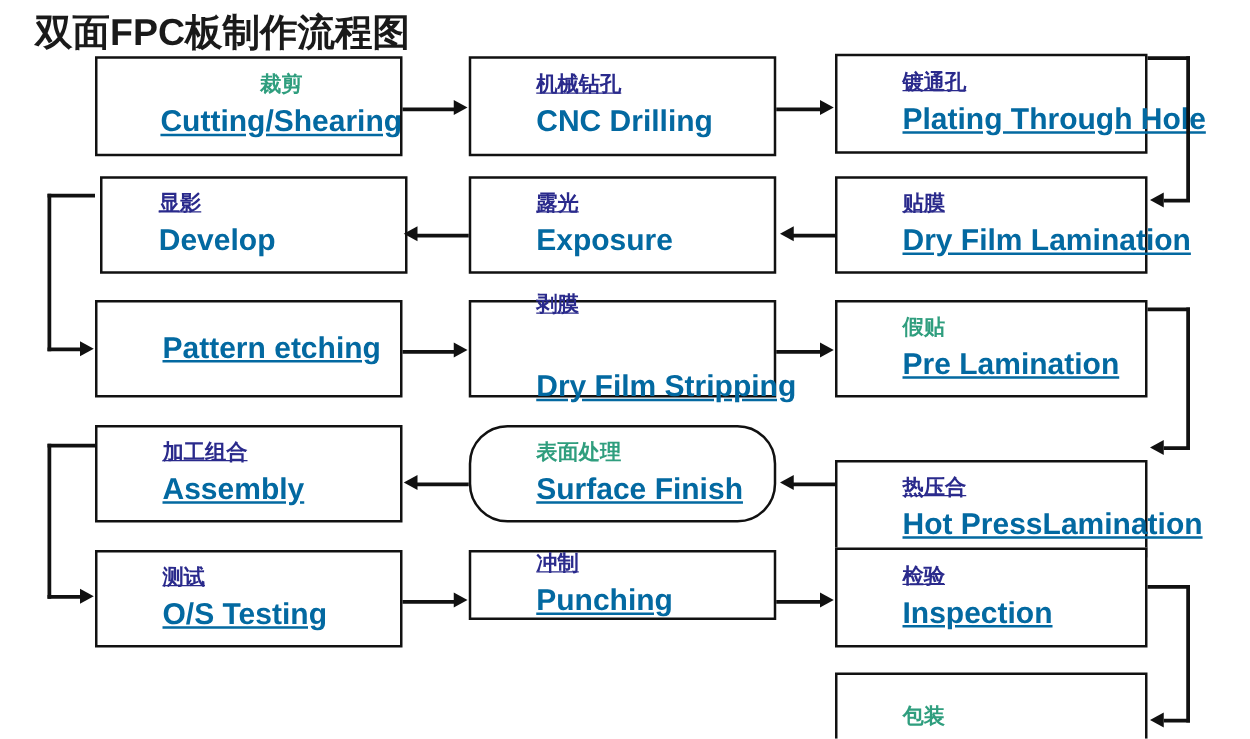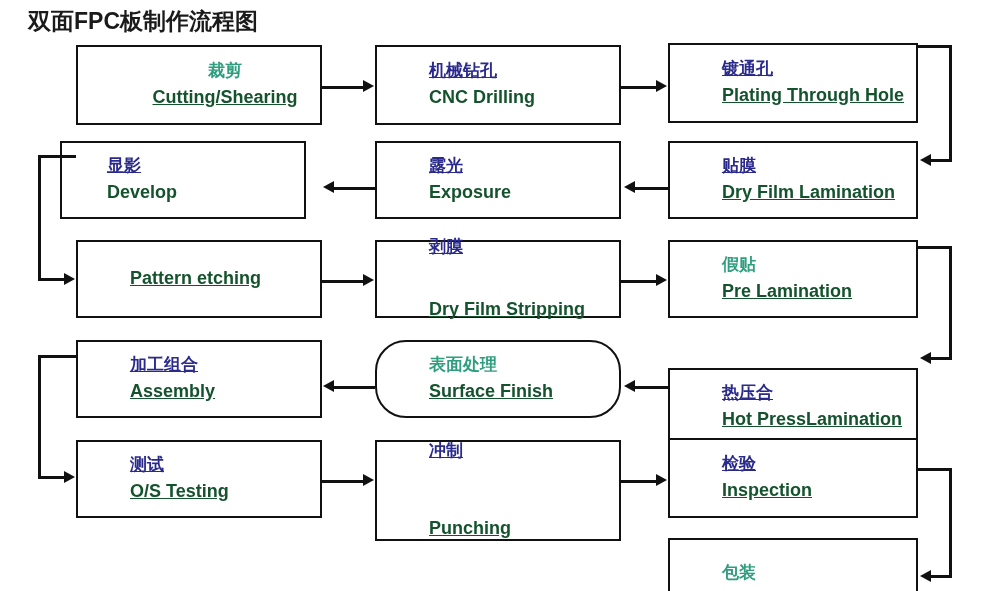--- a/index.html
+++ b/index.html
@@ -14,21 +14,21 @@
     position: relative;
     width: 1000px;
     height: 591px;
     background: #ffffff;
     overflow: hidden;
   }
   #page-title {
     position: absolute;
     left: 28px;
     top: 6px;
-    font-size: 23px;
+    font-size: 30px;
     font-weight: bold;
     color: #1a1a1a;
     letter-spacing: 0px;
     white-space: nowrap;
   }
   .node {
     position: absolute;
     box-sizing: border-box;
     border: 2px solid #111111;
     background: #ffffff;
@@ -39,24 +39,24 @@
   }
   .node .cn {
     font-size: 17px;
     font-weight: bold;
     line-height: 1.1;
     text-decoration: underline;
     white-space: nowrap;
     margin-bottom: 7px;
   }
   .node .en {
-    font-size: 18px;
+    font-size: 24px;
     font-weight: bold;
     line-height: 1.1;
-    color: #14532d;
+    color: #0369a1;
     text-decoration: underline;
     white-space: nowrap;
   }
   .cn.navy { color: #2a2a8c; }
   .cn.green { color: #2f9e7e; }
   .en.nounder { text-decoration: none; }
   .cn.nounder { text-decoration: none; }
 
   
   .hline, .vline {
@@ -97,21 +97,21 @@
   <div class="node" style="left:375px; top:45px; width:246px; height:80px;">
     <div class="cn navy">机械钻孔</div>
     <div class="en nounder">CNC Drilling</div>
   </div>
 
   <div class="node" style="left:668px; top:43px; width:250px; height:80px;">
     <div class="cn navy">镀通孔</div>
     <div class="en">Plating Through Hole</div>
   </div>
 
-  <div class="node" style="left:60px; top:141px; width:246px; height:78px;padding-left:45px;">
+  <div class="node" style="left:80px; top:141px; width:246px; height:78px;padding-left:45px;">
     <div class="cn navy">显影</div>
     <div class="en nounder">Develop</div>
   </div>
 
   <div class="node" style="left:375px; top:141px; width:246px; height:78px;">
     <div class="cn navy">露光</div>
     <div class="en nounder">Exposure</div>
   </div>
 
   <div class="node" style="left:668px; top:141px; width:250px; height:78px;">
@@ -146,21 +146,21 @@
   <div class="node" style="left:668px; top:356px; width:250px; height:78px;margin-top:12px;">
     <div class="cn navy">热压合</div>
     <div class="en">Hot PressLamination</div>
   </div>
 
   <div class="node" style="left:76px; top:440px; width:246px; height:78px;">
     <div class="cn navy">测试</div>
     <div class="en">O/S Testing</div>
   </div>
 
-  <div class="node" style="left:375px; top:440px; width:246px; height:101px;justify-content:space-between;">
+  <div class="node" style="left:375px; top:440px; width:246px; height:56px;justify-content:space-between;">
     <div class="cn navy">冲制</div>
     <div class="en">Punching</div>
   </div>
 
   <div class="node" style="left:668px; top:438px; width:250px; height:80px;">
     <div class="cn navy">检验</div>
     <div class="en">Inspection</div>
   </div>
 
   <div class="node" style="left:668px; top:538px; width:250px; height:78px;">

